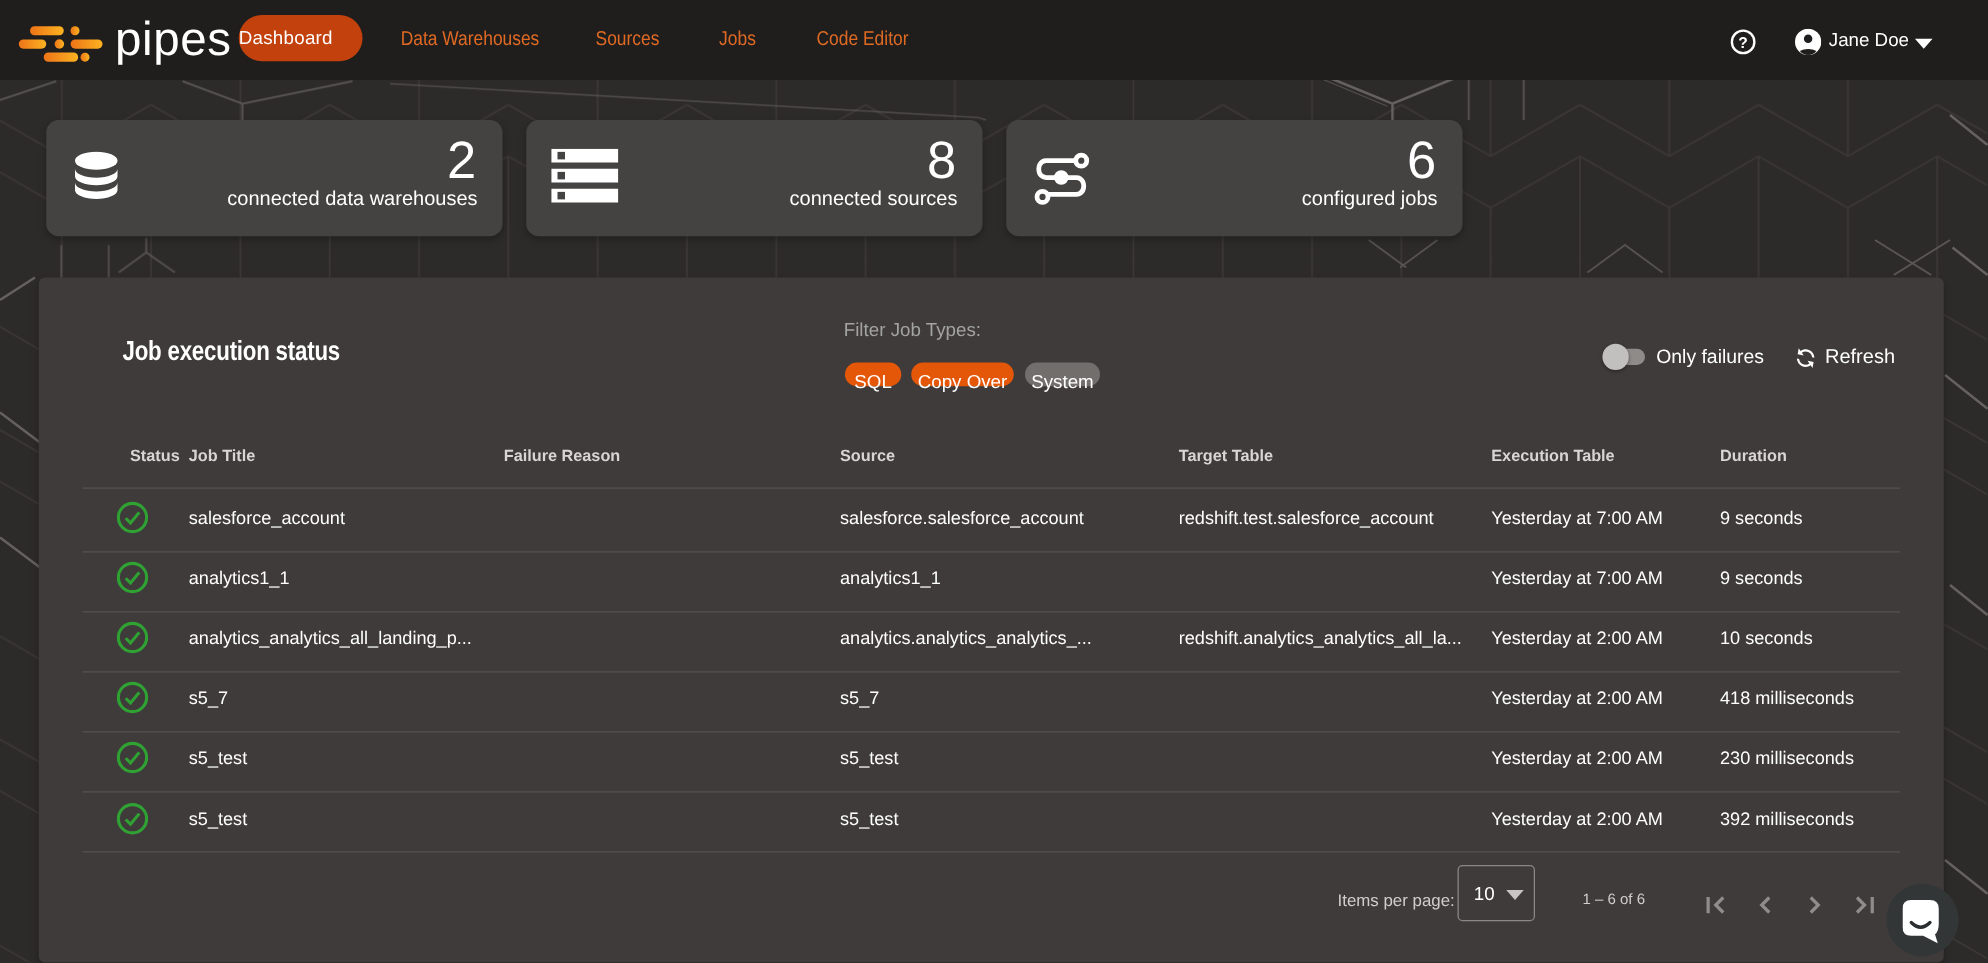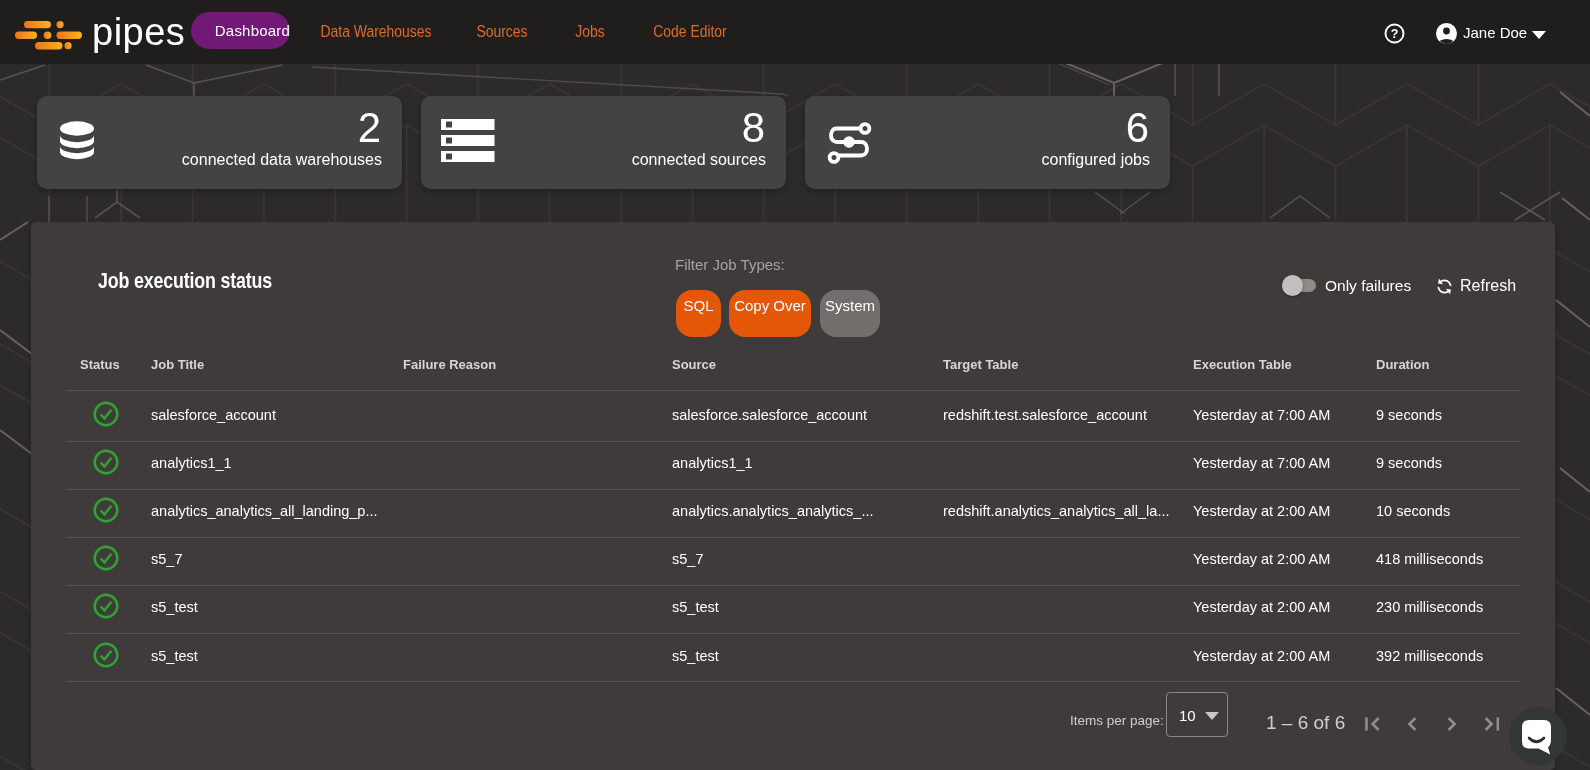--- a/index.html
+++ b/index.html
@@ -1,52 +1,52 @@
 <!DOCTYPE html>
 <html><head><meta charset="utf-8"><style>
 *{margin:0;padding:0;box-sizing:border-box}
 html,body{width:1590px;height:770px;overflow:hidden;background:#2d2b2a;font-family:"Liberation Sans",sans-serif}
 #stage{position:relative;width:1590px;height:770px;background:#2d2b2a;overflow:hidden;will-change:transform}
 .abs{position:absolute}
 
 #nav{position:absolute;left:0;top:0;width:1590px;height:64px;background:#201e1d;z-index:5}
 #logotext{position:absolute;left:92px;top:11px;font-size:38px;color:#fff;letter-spacing:.5px}
-.pill{position:absolute;left:191px;top:12px;width:99px;height:37px;background:#701a75;border-radius:19px;color:#fff;font-size:15px;text-align:right;line-height:37px;letter-spacing:.2px}
+.pill{position:absolute;left:191px;top:12px;width:99px;height:37px;background:#c2410c;border-radius:19px;color:#fff;font-size:15px;text-align:left;line-height:37px;letter-spacing:.2px}
 .navlink{position:absolute;top:0;height:64px;line-height:64px;color:#e06a24;font-size:16px;white-space:nowrap;transform:translateX(-50%) scaleX(.87)}
 #helpwrap{position:absolute;left:1384px;top:23px;width:21px;height:21px}
 #usrwrap{position:absolute;left:1436px;top:23px;width:21px;height:21px}
 #uname{position:absolute;left:1463px;top:0;height:64px;line-height:65px;color:#fff;font-size:15px}
 #ucaret{position:absolute;left:1532px;top:31px;width:0;height:0;border-left:7px solid transparent;border-right:7px solid transparent;border-top:8px solid #fff}
 
 .card{position:absolute;top:96px;width:365px;height:93px;background:#454342;border-radius:10px;box-shadow:0 3px 6px rgba(0,0,0,.25)}
 .card .num{position:absolute;right:20px;top:8px;font-size:42px;font-weight:400;color:#fff;letter-spacing:1px}
 .card .lbl{position:absolute;right:20px;top:55px;font-size:16px;color:#fff}
 #card4{background:#4caf50}
 #card4 .big{position:absolute;right:20px;top:9px;font-size:34px;color:#fff}
 #card4 .sm{position:absolute;right:20px;top:55px;font-size:15px;color:#fff}
 
 #panel{position:absolute;left:31px;top:222px;width:1524px;height:548px;background:#3e3b3a;border-radius:5px;box-shadow:0 3px 6px rgba(0,0,0,.25)}
 #ptitle{position:absolute;left:67px;top:46px;font-size:22px;font-weight:bold;color:#fff;letter-spacing:-.2px;transform:scaleX(.81);transform-origin:0 0}
 #ftitle{position:absolute;left:644px;top:34px;font-size:15px;color:#a3a3a3}
-.chip{position:absolute;top:68px;height:47px;border-radius:16px;color:#fff;font-size:15px;text-align:center;line-height:31px}
+.chip{position:absolute;top:68px;height:19px;border-radius:16px;color:#fff;font-size:15px;text-align:center;line-height:31px}
 #togtrack{position:absolute;left:1251px;top:57px;width:34px;height:13px;background:#8e8b89;border-radius:7px}
 #togknob{position:absolute;left:1251px;top:53px;width:21px;height:21px;background:#c2c0be;border-radius:50%;box-shadow:0 1px 3px rgba(0,0,0,.4)}
 #onlyf{position:absolute;left:1294px;top:55px;font-size:15.5px;color:#fff}
 #refresht{position:absolute;left:1429px;top:55px;font-size:16px;color:#fff}
 
 .th{position:absolute;top:135px;font-size:13px;font-weight:bold;color:#d8d6d4}
 .hline{position:absolute;left:35px;width:1454px;height:0;border-top:1px solid #565350}
 .row-ic{position:absolute;left:62px;width:26px;height:26px}
 .cell{position:absolute;font-size:14.5px;color:#fff;white-space:nowrap}
 
 #ipp{position:absolute;left:1039px;top:491px;font-size:13.5px;color:#d0cecd}
 #selbox{position:absolute;left:1135px;top:470px;width:62px;height:45px;border:1px solid #8a8886;border-radius:4px}
 #selval{position:absolute;left:12px;top:14px;font-size:15px;color:#fff}
 #selcaret{position:absolute;left:38px;top:19px;width:0;height:0;border-left:7px solid transparent;border-right:7px solid transparent;border-top:8px solid #c8c6c4}
-#range{position:absolute;left:1235px;top:490px;font-size:19px;color:#d0cecd}
+#range{position:absolute;left:1235px;top:490px;font-size:12px;color:#d0cecd}
 .pgic{position:absolute;top:492px;width:20px;height:20px}
 
 #chatc{position:absolute;left:1509px;top:707px;width:58px;height:58px;border-radius:50%;background:#333637;z-index:6}
 </style></head><body>
 <div id="stage">
 
 <svg class="abs" width="1590" height="770" style="left:0;top:0">
 <defs>
 <pattern id="hex" width="142.89" height="247.5" patternUnits="userSpaceOnUse" patternTransform="translate(-22,-40)">
 <g fill="none" stroke="#3b3836" stroke-width="1.3">
@@ -157,21 +157,21 @@
   <div class="chip" style="left:698px;width:82px;background:#e55708">Copy Over</div>
   <div class="chip" style="left:789px;width:60px;background:#716e6c">System</div>
   <div id="togtrack"></div>
       <div id="togknob"></div>
   <div id="onlyf">Only failures</div>
   <svg class="abs" style="left:1403px;top:53px" width="21" height="23" viewBox="0 0 24 24">
     <path transform="rotate(-35 12 12)" fill="#fff" d="M12 4V1L8 5l4 4V6c3.31 0 6 2.69 6 6 0 1.01-.25 1.97-.7 2.8l1.46 1.46C19.54 15.03 20 13.57 20 12c0-4.42-3.58-8-8-8zm0 14c-3.31 0-6-2.69-6-6 0-1.01.25-1.97.7-2.8L5.24 7.74C4.46 8.97 4 10.43 4 12c0 4.42 3.58 8 8 8v3l4-4-4-4v3z"></path>
   </svg>
   <div id="refresht">Refresh</div>
 
-  <div class="th" style="left:49px">Status</div>
+  <div class="th" style="left:73px">Status</div>
   <div class="th" style="left:120px">Job Title</div>
   <div class="th" style="left:372px">Failure Reason</div>
   <div class="th" style="left:641px">Source</div>
   <div class="th" style="left:912px">Target Table</div>
   <div class="th" style="left:1162px">Execution Table</div>
   <div class="th" style="left:1345px">Duration</div>
   <div class="hline" style="top:168px"></div>
   <svg class="row-ic" style="top:179px" viewBox="0 0 26 26">
         <circle cx="13" cy="13" r="11.3" fill="none" stroke="#2fa233" stroke-width="2.5"></circle>
         <path d="M7.6 13.6 L11.4 17.4 L18.4 8.9" fill="none" stroke="#2fa233" stroke-width="2.5"></path>

